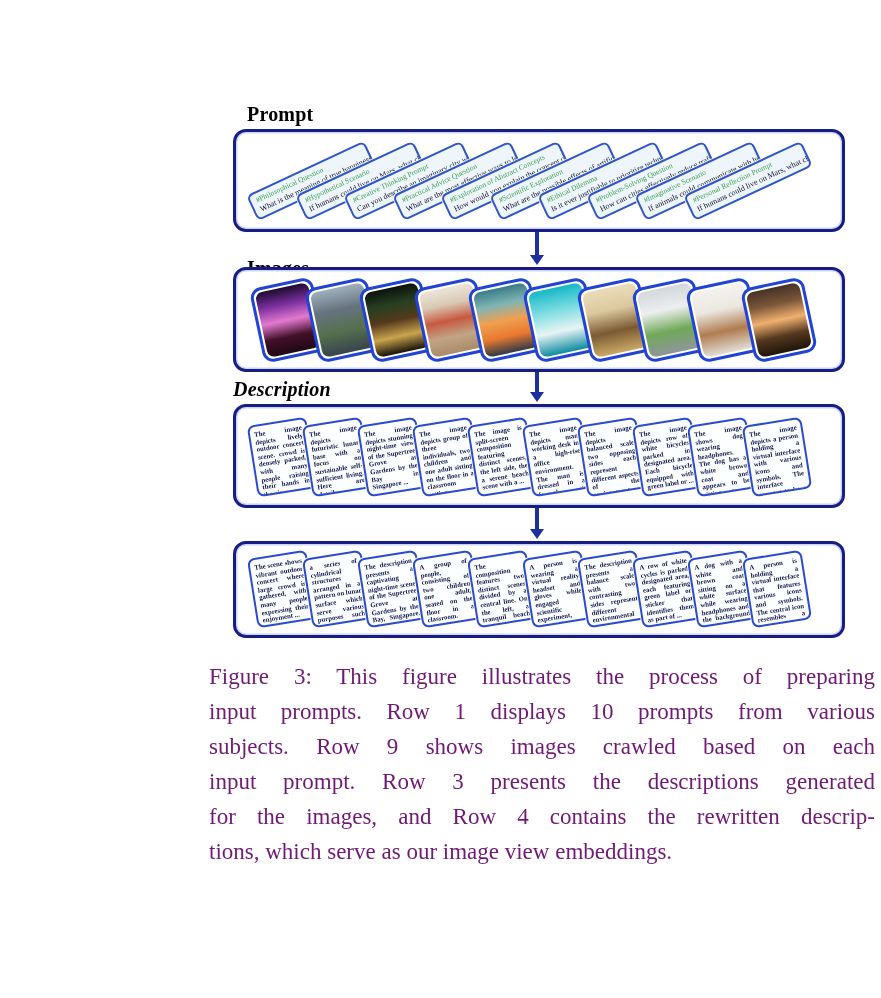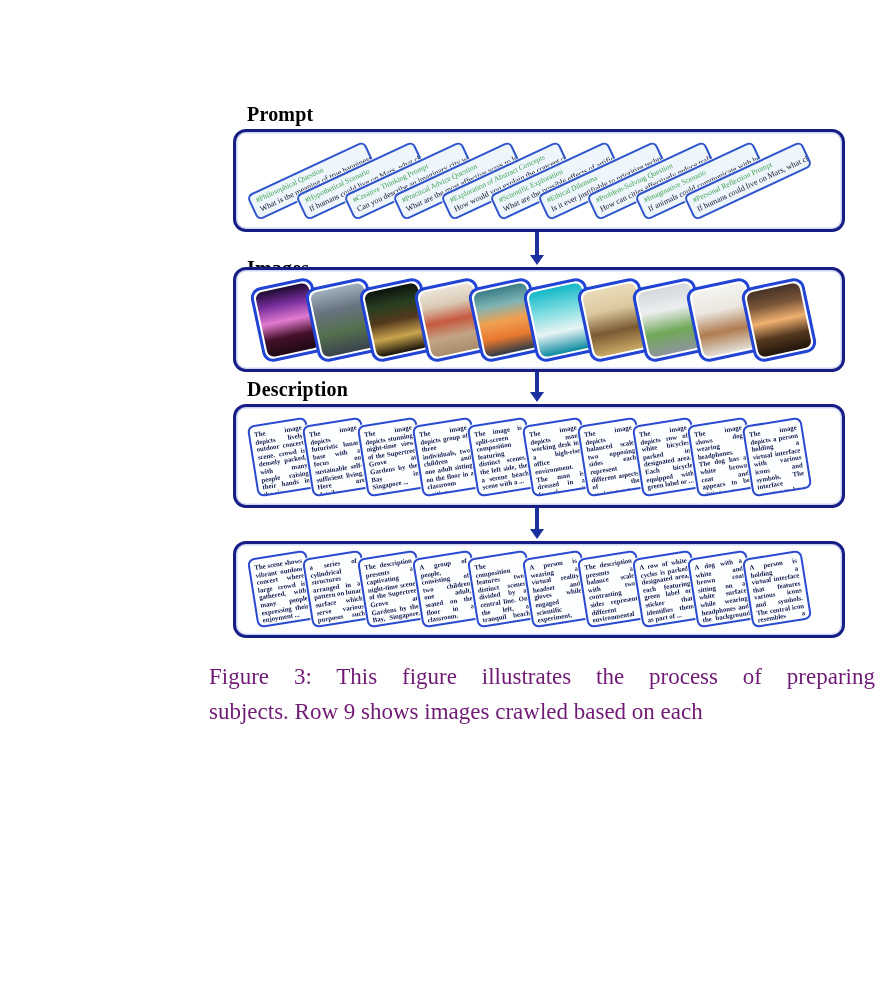--- a/index.html
+++ b/index.html
@@ -114,21 +114,21 @@
       <div class="image-card" style="left: 456px; width: 64px; height: 76px; z-index: 9; transform: rotate(-12deg); top: 12px;">
         <div class="photo" style="background: linear-gradient(rgb(244, 243, 240), rgb(235, 231, 224), rgb(176, 124, 80), rgb(226, 222, 214));"></div>
       </div>
       <div class="image-card" style="left: 510.5px; width: 64px; height: 76px; z-index: 10; transform: rotate(-12deg); top: 12px;">
         <div class="photo" style="background: linear-gradient(rgb(70, 50, 38), rgb(122, 86, 57), rgb(240, 176, 112), rgb(84, 56, 31), rgb(32, 20, 9));"></div>
       </div>
     </div>
 
   <div class="flow-arrow" style="left:535px;top:372px;height:21px;"></div>
 
-  <div class="row-label" style="left:247px;top:378px;">Description</div>
+  <div class="row-label" style="left:233px;top:378px;font-style:italic;">Description</div>
   <div class="row-box" style="left:233px;top:404px;width:612px;height:104px;">
       <div class="text-card" style="left: 16px; width: 60px; height: 72px; z-index: 1; transform: rotate(-9deg); top: 14px;">
         <div class="txt">The image depicts lively outdoor concert scene. crowd is densely packed, with many people raising their hands in the air ...</div>
       </div>
       <div class="text-card" style="left: 71px; width: 60px; height: 72px; z-index: 2; transform: rotate(-9deg); top: 14px;">
         <div class="txt">The image depicts futuristic lunar base with a focus on sustainable self-sufficient living. Here are details: ...</div>
       </div>
       <div class="text-card" style="left: 126px; width: 60px; height: 72px; z-index: 3; transform: rotate(-9deg); top: 14px;">
         <div class="txt">The image depicts stunning night-time view of the Supertree Grove at Gardens by the Bay in Singapore ...</div>
       </div>
@@ -185,16 +185,20 @@
       <div class="text-card" style="left: 456px; width: 60px; height: 70px; z-index: 9; transform: rotate(-9deg); top: 10px;">
         <div class="txt">A dog with a white and brown coat sitting on a white surface while wearing headphones and the background features ...</div>
       </div>
       <div class="text-card" style="left: 511px; width: 60px; height: 70px; z-index: 10; transform: rotate(-9deg); top: 10px;">
         <div class="txt">A person is holding a virtual interface that features various icons and symbols. The central icon resembles a brain, with a ...</div>
       </div>
     </div>
 
   <div class="caption">
       <div class="cap-line">Figure 3: This figure illustrates the process of preparing</div>
+      <div class="cap-line">input prompts. Row 1 displays 10 prompts from various</div>
       <div class="cap-line">subjects. Row 9 shows images crawled based on each</div>
+      <div class="cap-line">input prompt. Row 3 presents the descriptions generated</div>
+      <div class="cap-line">for the images, and Row 4 contains the rewritten descrip-</div>
+      <div class="cap-line">tions, which serve as our image view embeddings.</div>
     </div>
 
 </div>
 
 </body></html>

